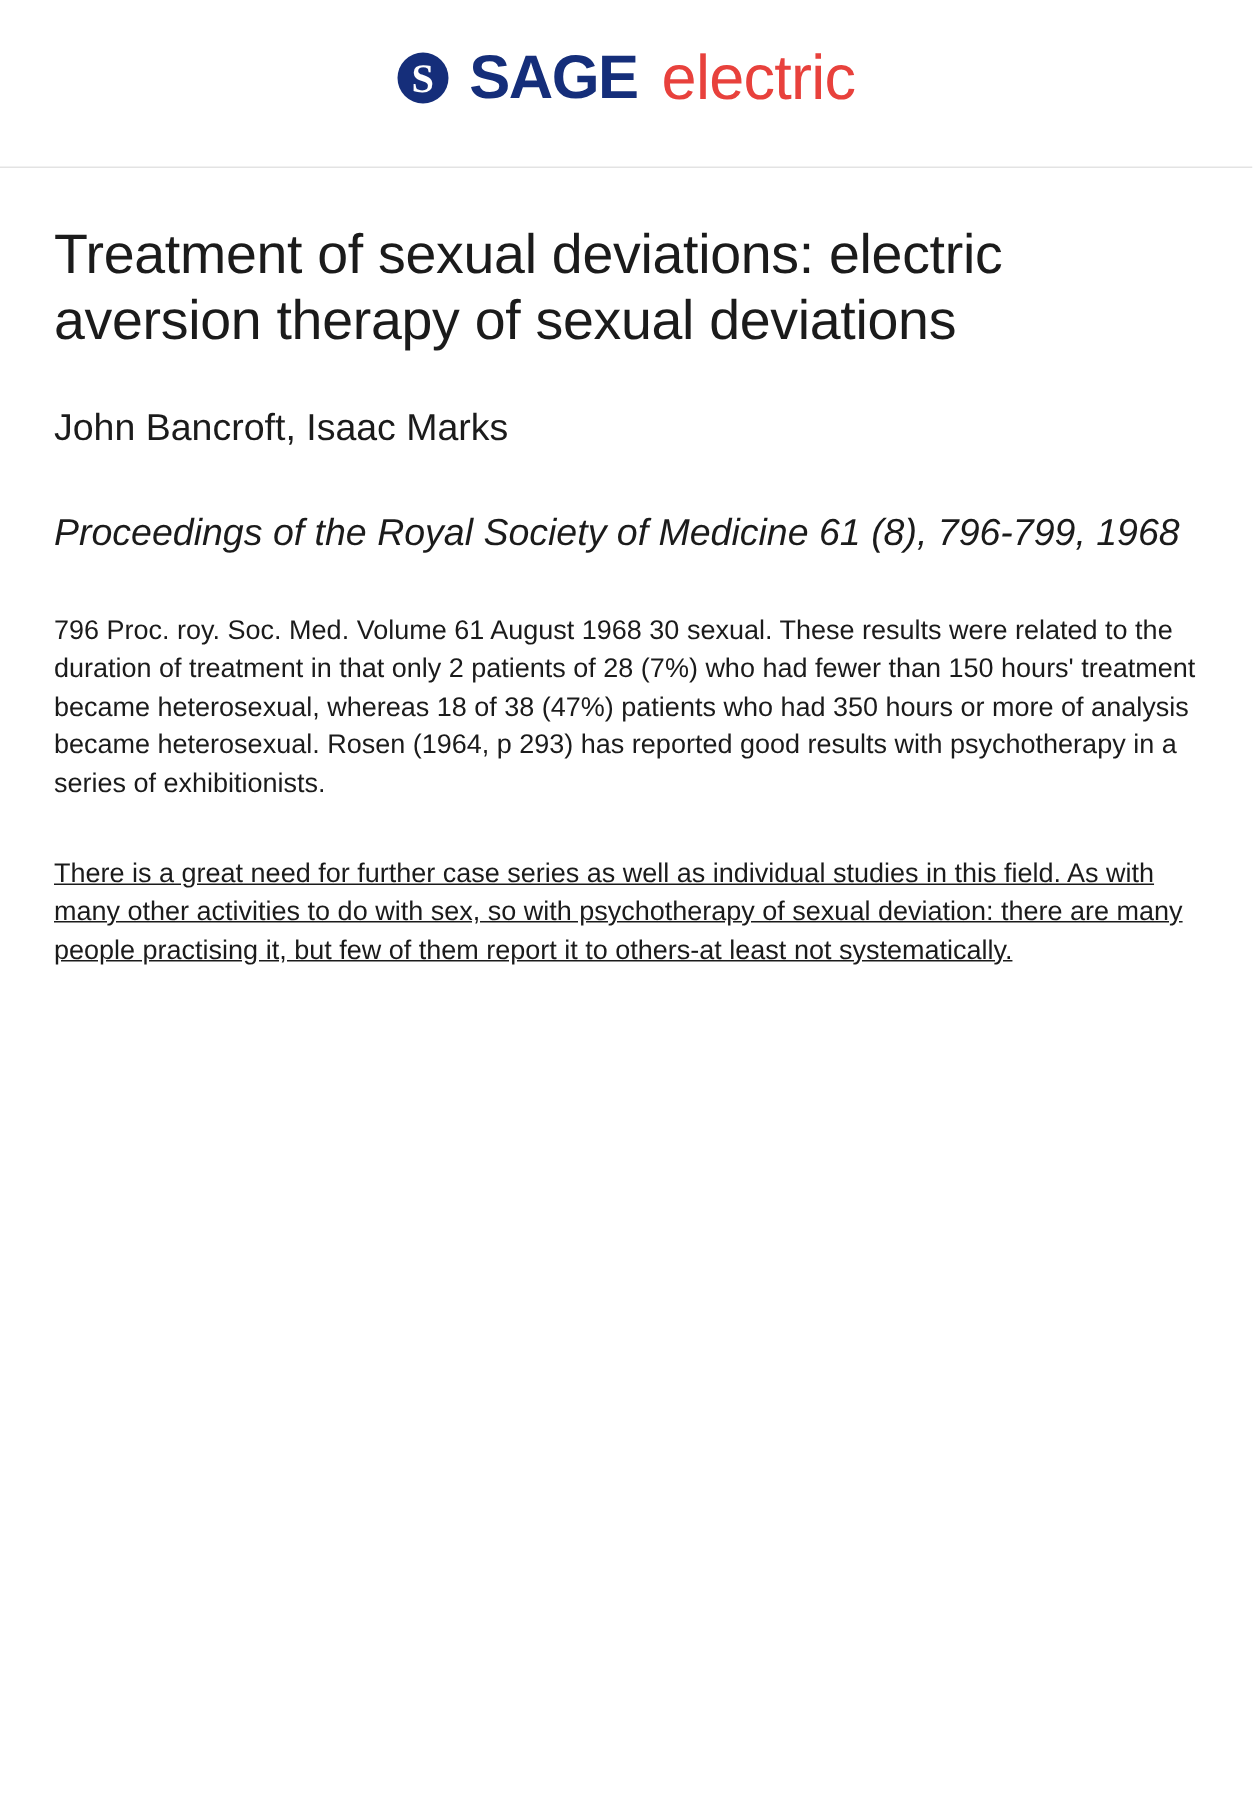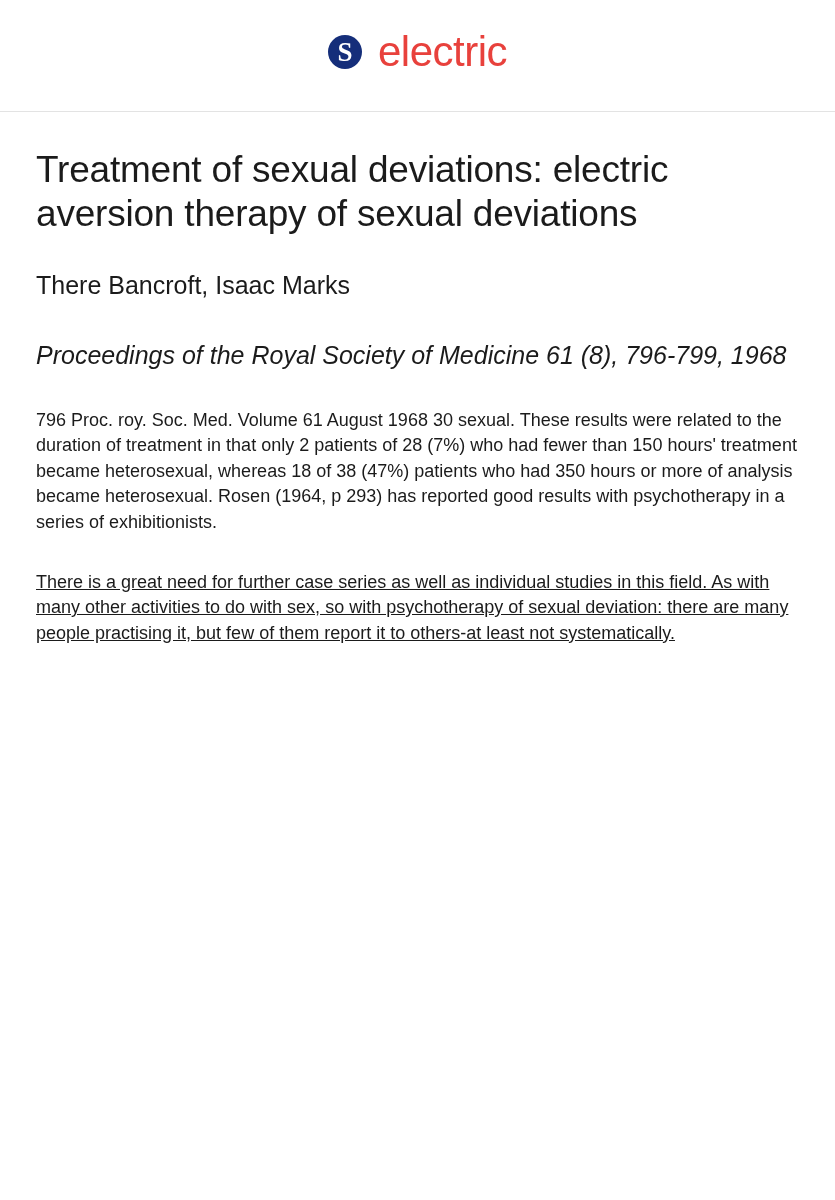--- a/index.html
+++ b/index.html
@@ -110,29 +110,30 @@
 </head>
 <body>
 
 <div class="page">
 
   <header class="site-header">
     <div class="brand">
       <span class="brand-mark">
         <span class="sage-s-logo">S</span>
       </span>
+      <span class="sage-word">SAGE</span>
       <span class="journals-word">electric</span>
     </div>
   </header>
 
   <main class="article">
 
     <h1 class="article-title">Treatment of sexual deviations: electric aversion therapy of sexual deviations</h1>
 
-    <div class="authors">There Bancroft, Isaac Marks</div>
+    <div class="authors">John Bancroft, Isaac Marks</div>
 
     <div class="citation">Proceedings of the Royal Society of Medicine 61 (8), 796-799, 1968</div>
 
     <div class="abstract">
       <p>796 Proc. roy. Soc. Med. Volume 61 August 1968 30 sexual. These results were related to the duration of treatment in that only 2 patients of 28 (7%) who had fewer than 150 hours' treatment became heterosexual, whereas 18 of 38 (47%) patients who had 350 hours or more of analysis became heterosexual. Rosen (1964, p 293) has reported good results with psychotherapy in a series of exhibitionists.</p>
       <p>There is a great need for further case series as well as individual studies in this field. As with many other activities to do with sex, so with psychotherapy of sexual deviation: there are many people practising it, but few of them report it to others-at least not systematically.</p>
     </div>
 
   </main>
 </div>

